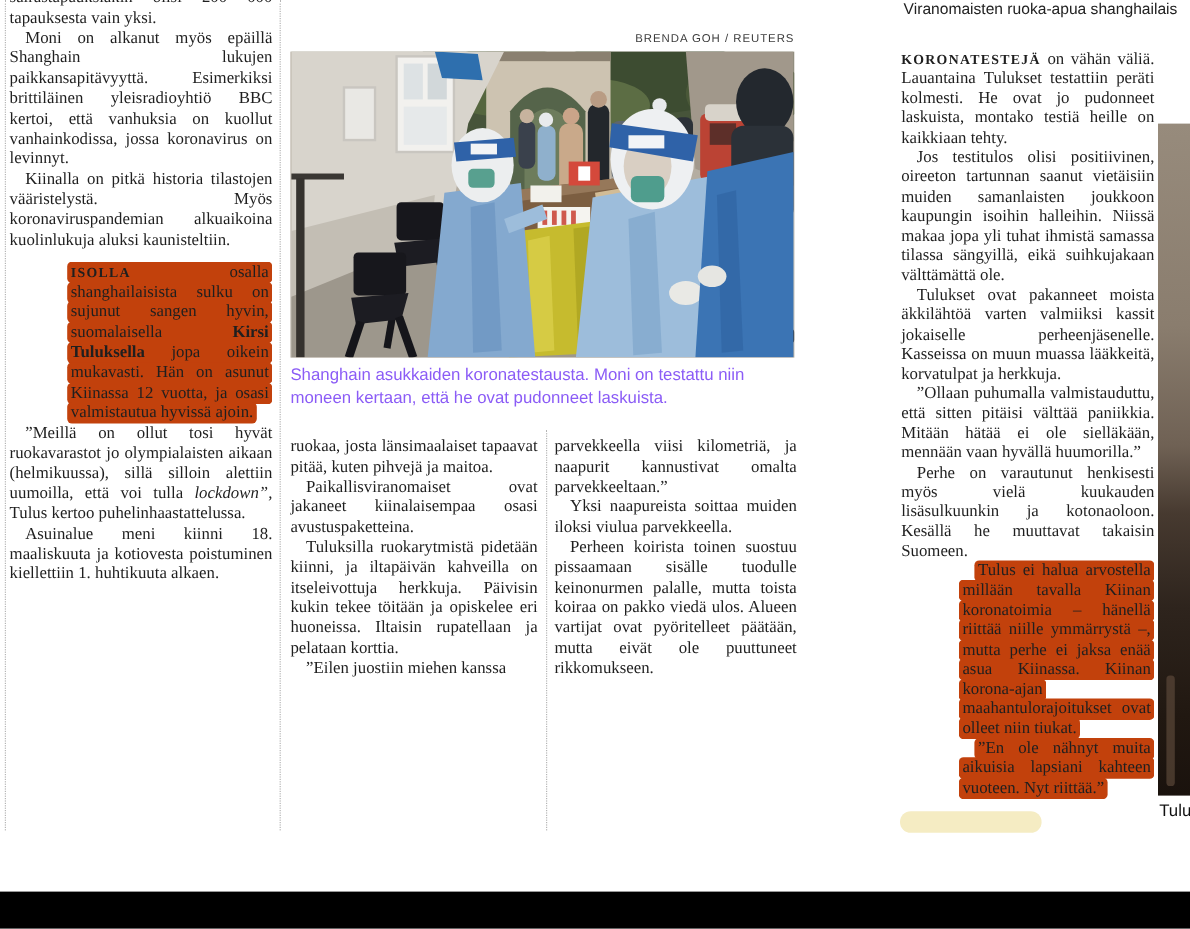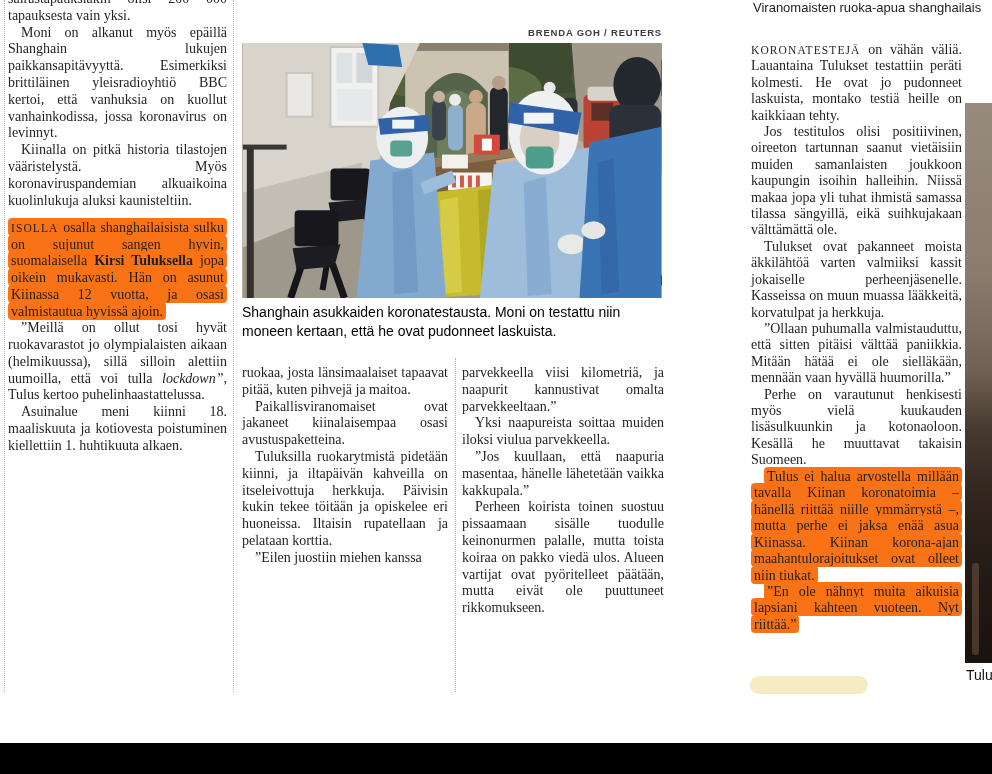--- a/index.html
+++ b/index.html
@@ -8,42 +8,43 @@
     background:#ffffff;
     font-family:"Liberation Serif","DejaVu Serif",serif;
     color:#1f1f1f;
   }
   
   .rule{position:absolute;width:0;border-left:1px dotted #b5b5b5;z-index:0;}
   
   .col{position:absolute;z-index:2;font-size:14px;line-height:16.8px;text-align:justify;}
   .col p{margin:0;text-indent:13px;}
   .col p.ni{text-indent:0;}
-  .lead{font-weight:normal;font-size:11.5px;letter-spacing:1.1px;}
+  .lead{font-weight:bold;font-size:11.5px;letter-spacing:1.1px;}
   em{font-style:italic;}
   strong{font-weight:bold;}
   
   .hl{
-    background:#f97316;
+    background:#c2410c;
     padding:1.5px 3px;
     border-radius:4px;
     -webkit-box-decoration-break:clone;
     box-decoration-break:clone;
+    margin-left:48px;
   }
   .hl-blob{position:absolute;background:#f5ecc3;border-radius:10px;z-index:1;}
   
   .sans{font-family:"Liberation Sans","DejaVu Sans",sans-serif;}
   .credit{
     position:absolute;left:242px;top:27px;width:420px;z-index:2;
-    font-size:9.5px;font-weight:bold;letter-spacing:0.8px;color:#3c3c3c;
+    font-size:9.5px;font-weight:normal;letter-spacing:0.8px;color:#3c3c3c;
     text-align:right;
   }
   .caption{
     position:absolute;left:242px;top:303px;width:424px;z-index:2;
-    font-size:14px;line-height:19px;color:#000000;font-weight:500;
+    font-size:14px;line-height:19px;color:#8b5cf6;font-weight:500;
   }
   .top-caption{
     position:absolute;left:753px;top:0px;width:300px;z-index:2;
     font-size:13px;color:#222;font-weight:500;white-space:nowrap;
   }
   .bottom-right-caption{
     position:absolute;left:966px;top:667px;width:60px;z-index:2;
     font-size:14px;color:#111;font-weight:500;white-space:nowrap;
   }
   .photo{position:absolute;left:242px;top:43px;width:420px;height:255px;z-index:2;overflow:hidden;background:#b9b2a6;}
@@ -186,21 +187,20 @@
 <div class="col" id="col2">
   <p class="ni">ruokaa, josta länsimaalaiset tapaavat pitää, kuten pihvejä ja maitoa.</p>
   <p>Paikallisviranomaiset ovat jakaneet kiinalaisempaa osasi avustuspaketteina.</p>
   <p>Tuluksilla ruokarytmistä pidetään kiinni, ja iltapäivän kahveilla on itseleivottuja herkkuja. Päivisin kukin tekee töitään ja opiskelee eri huoneissa. Iltaisin rupatellaan ja pelataan korttia.</p>
   <p>”Eilen juostiin miehen kanssa</p>
 </div>
 
 <div class="col" id="col3">
   <p class="ni">parvekkeella viisi kilometriä, ja naapurit kannustivat omalta parvekkeeltaan.”</p>
   <p>Yksi naapureista soittaa muiden iloksi viulua parvekkeella.</p>
-  <p>”Jos kuullaan, että naapuria masentaa, hänelle lähetetään vaikka kakkupala.”</p>
   <p>Perheen koirista toinen suostuu pissaamaan sisälle tuodulle keinonurmen palalle, mutta toista koiraa on pakko viedä ulos. Alueen vartijat ovat pyöritelleet päätään, mutta eivät ole puuttuneet rikkomukseen.</p>
 </div>
 
 <div class="top-caption sans">Viranomaisten ruoka-apua shanghailais</div>
 
 <div class="col" id="col4">
   <p class="ni"><span class="lead">KORONATESTEJÄ</span> <span>on vähän väliä. Lauantaina Tulukset testattiin peräti kolmesti. He ovat jo pudonneet laskuista, montako testiä heille on kaikkiaan tehty.</span></p>
   <p>Jos testitulos olisi positiivinen, oireeton tartunnan saanut vietäisiin muiden samanlaisten joukkoon kaupungin isoihin halleihin. Niissä makaa jopa yli tuhat ihmistä samassa tilassa sängyillä, eikä suihkujakaan välttämättä ole.</p>
   <p>Tulukset ovat pakanneet moista äkkilähtöä varten valmiiksi kassit jokaiselle perheenjäsenelle. Kasseissa on muun muassa lääkkeitä, korvatulpat ja herkkuja.</p>
   <p>”Ollaan puhumalla valmistauduttu, että sitten pitäisi välttää paniikkia. Mitään hätää ei ole sielläkään, mennään vaan hyvällä huumorilla.”</p>

